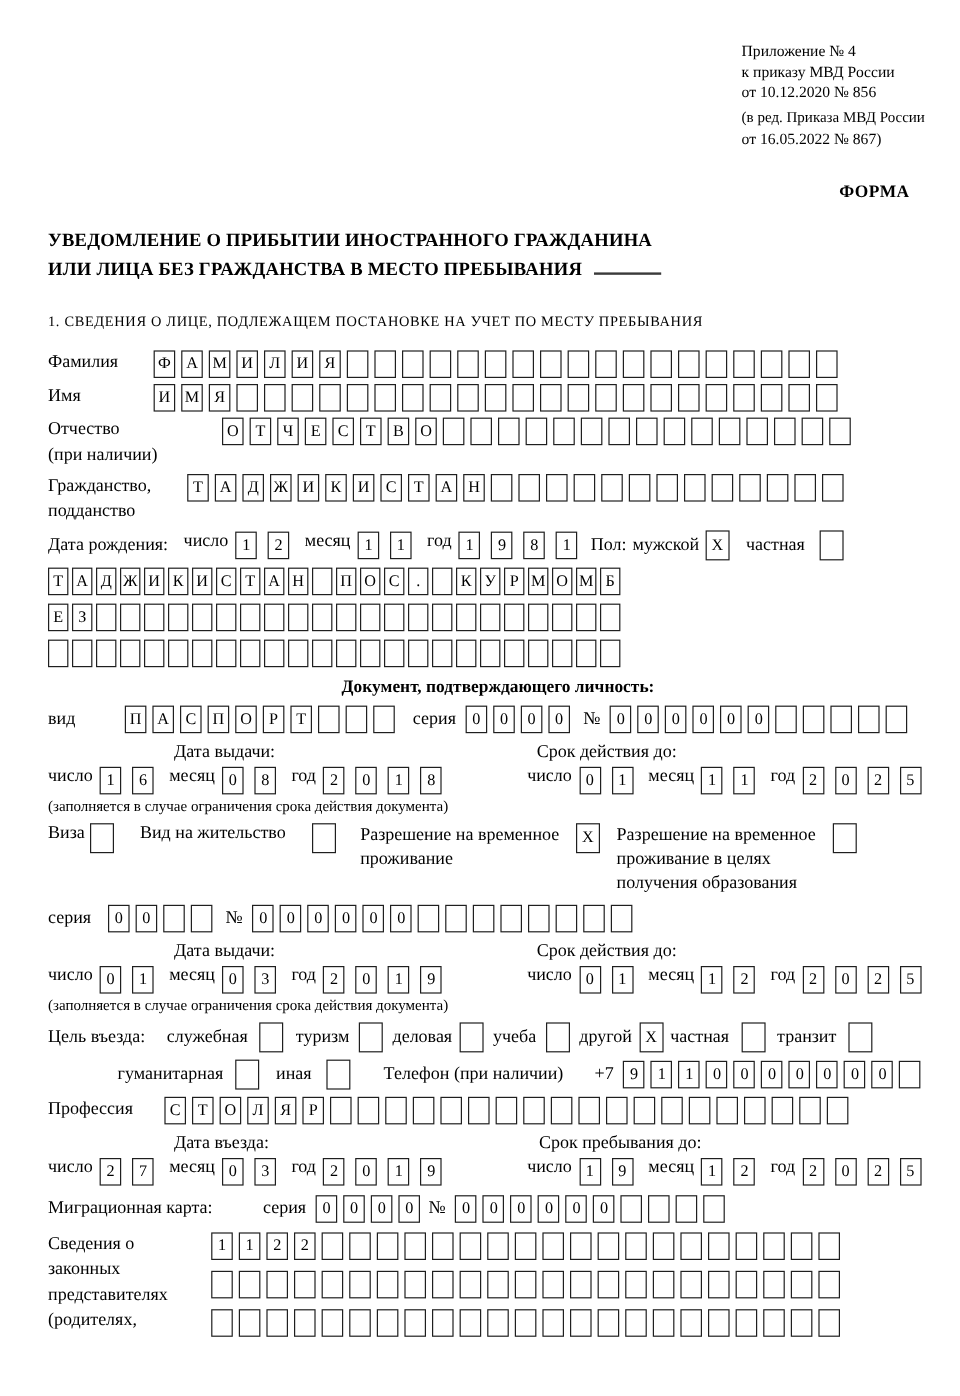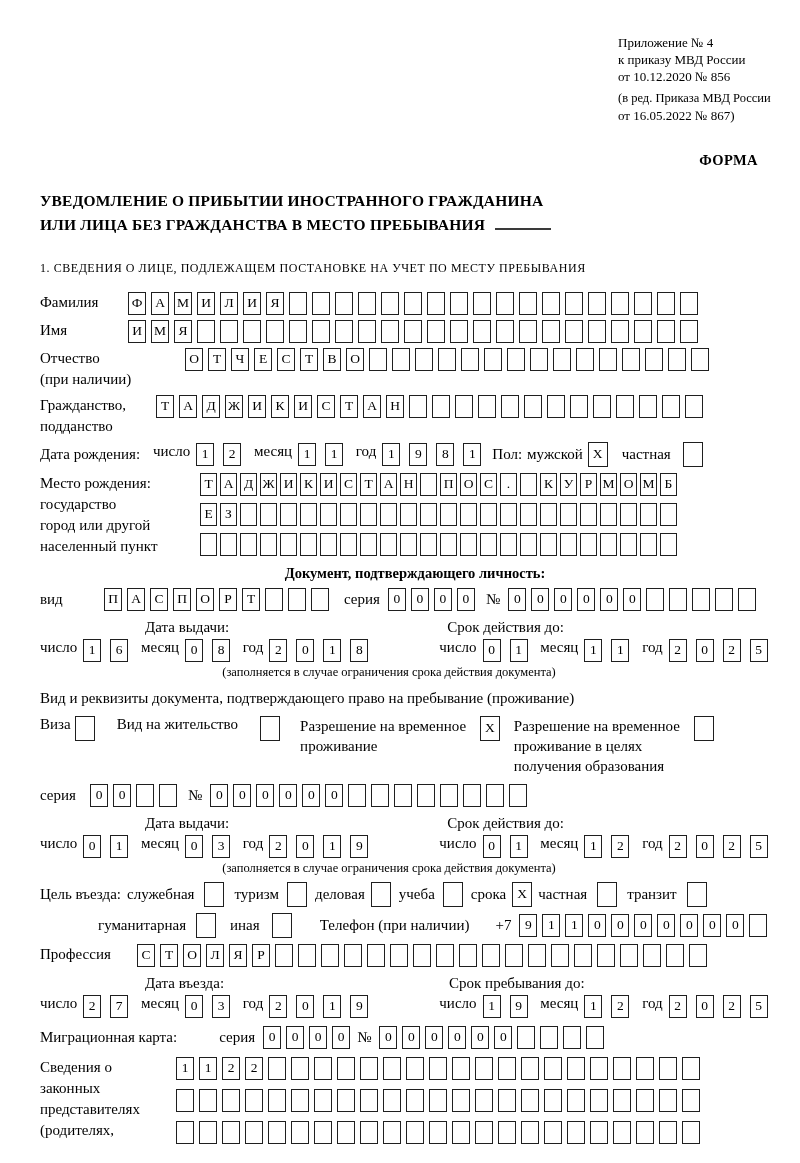--- a/index.html
+++ b/index.html
@@ -34,21 +34,21 @@
   }
   .tight .cell { width:17px; margin-right:3px; }
   .date .cell { margin-right:9px; }
   .cb .cell { width:20px; height:25px; margin-right:0; line-height:22px; }
 
   .stack > .cells { display:block; margin-bottom:7px; }
 
   .dlbl { margin-right:6px; }
   .dgrp { white-space:nowrap; }
   .dhead { font-size:15px; }
-  .note { font-size:12.5px; text-align:center; padding-right:52px; margin-top:-2px; margin-bottom:6px; }
+  .note { font-size:12.5px; text-align:left; padding-right:52px; margin-top:-2px; margin-bottom:6px; }
   .center-head { text-align:center; font-weight:bold; font-size:14.5px; margin:2px 0 6px 0; }
   .opt-label { display:inline-block; text-align:left; line-height:20px; vertical-align:top; }
   .intro { line-height:24px; }
 </style>
 </head>
 <body>
 
 <div class="page">
 
   <div class="hdr">
@@ -101,26 +101,20 @@
       <span class="dlbl">год</span><span class="cells date"><span class="cell">1</span><span class="cell">9</span><span class="cell">8</span><span class="cell">1</span></span>
     </span>
     <span style="margin-left:2px">Пол:</span>
     <span style="margin-left:5px">мужской</span>
     <span class="cells cb" style="margin-left:5px"><span class="cell">X</span></span>
     <span style="margin-left:14px">частная</span>
     <span class="cells cb" style="margin-left:12px"><span class="cell"></span></span>
   </div>
 
   <div class="row" style="margin-top:6px; margin-bottom:2px">
-    <span class="lbl" style="width:160px">
-      <div>Место рождения:</div>
-      <div>государство</div>
-      <div>город или другой</div>
-      <div>населенный пункт</div>
-    </span>
     <span class="stack">
       <span class="cells tight"><span class="cell">Т</span><span class="cell">А</span><span class="cell">Д</span><span class="cell">Ж</span><span class="cell">И</span><span class="cell">К</span><span class="cell">И</span><span class="cell">С</span><span class="cell">Т</span><span class="cell">А</span><span class="cell">Н</span><span class="cell"></span><span class="cell">П</span><span class="cell">О</span><span class="cell">С</span><span class="cell">.</span><span class="cell"></span><span class="cell">К</span><span class="cell">У</span><span class="cell">Р</span><span class="cell">М</span><span class="cell">О</span><span class="cell">М</span><span class="cell">Б</span></span>
       <span class="cells tight"><span class="cell">Е</span><span class="cell">З</span><span class="cell"></span><span class="cell"></span><span class="cell"></span><span class="cell"></span><span class="cell"></span><span class="cell"></span><span class="cell"></span><span class="cell"></span><span class="cell"></span><span class="cell"></span><span class="cell"></span><span class="cell"></span><span class="cell"></span><span class="cell"></span><span class="cell"></span><span class="cell"></span><span class="cell"></span><span class="cell"></span><span class="cell"></span><span class="cell"></span><span class="cell"></span><span class="cell"></span></span>
       <span class="cells tight"><span class="cell"></span><span class="cell"></span><span class="cell"></span><span class="cell"></span><span class="cell"></span><span class="cell"></span><span class="cell"></span><span class="cell"></span><span class="cell"></span><span class="cell"></span><span class="cell"></span><span class="cell"></span><span class="cell"></span><span class="cell"></span><span class="cell"></span><span class="cell"></span><span class="cell"></span><span class="cell"></span><span class="cell"></span><span class="cell"></span><span class="cell"></span><span class="cell"></span><span class="cell"></span><span class="cell"></span></span>
     </span>
   </div>
 
   <div class="center-head">Документ, подтверждающего личность:</div>
 
   <div class="row" style="align-items:center">
@@ -144,21 +138,20 @@
       <span class="dlbl">год</span><span class="cells date"><span class="cell">2</span><span class="cell">0</span><span class="cell">1</span><span class="cell">8</span></span>
     </span>
     <span class="dgrp" style="margin-left:62px">
       <span class="dlbl">число</span><span class="cells date"><span class="cell">0</span><span class="cell">1</span></span>
       <span class="dlbl">месяц</span><span class="cells date"><span class="cell">1</span><span class="cell">1</span></span>
       <span class="dlbl">год</span><span class="cells date"><span class="cell">2</span><span class="cell">0</span><span class="cell">2</span><span class="cell">5</span></span>
     </span>
   </div>
   <div class="note">(заполняется в случае ограничения срока действия документа)</div>
 
-  <div class="intro">Вид и реквизиты документа, подтверждающего право на пребывание (проживание)</div>
 
   <div class="row" style="margin-top:6px">
     <span>
       <span>Виза</span><span class="cells cb" style="margin-left:4px"><span class="cell"></span></span>
     </span>
     <span style="margin-left:22px">
       <span>Вид на жительство</span><span class="cells cb" style="margin-left:22px"><span class="cell"></span></span>
     </span>
     <span style="margin-left:20px">
       <span class="opt-label">
@@ -198,29 +191,29 @@
     <span class="dgrp" style="margin-left:62px">
       <span class="dlbl">число</span><span class="cells date"><span class="cell">0</span><span class="cell">1</span></span>
       <span class="dlbl">месяц</span><span class="cells date"><span class="cell">1</span><span class="cell">2</span></span>
       <span class="dlbl">год</span><span class="cells date"><span class="cell">2</span><span class="cell">0</span><span class="cell">2</span><span class="cell">5</span></span>
     </span>
   </div>
   <div class="note">(заполняется в случае ограничения срока действия документа)</div>
 
   <div class="row" style="align-items:center">
     <span>Цель въезда:</span>
-    <span style="margin-left:6px">служебная</span>
+    <span style="margin-left:18px">служебная</span>
       <span class="cells cb" style="margin-left:10px"><span class="cell"></span></span>
     <span style="margin-left:10px">туризм</span>
       <span class="cells cb" style="margin-left:8px"><span class="cell"></span></span>
     <span style="margin-left:8px">деловая</span>
       <span class="cells cb" style="margin-left:6px"><span class="cell"></span></span>
     <span style="margin-left:8px">учеба</span>
       <span class="cells cb" style="margin-left:8px"><span class="cell"></span></span>
-    <span style="margin-left:8px">срока</span>
+    <span style="margin-left:8px">другой</span>
       <span class="cells cb" style="margin-left:6px"><span class="cell">X</span></span>
     <span style="margin-left:6px">частная</span>
       <span class="cells cb" style="margin-left:10px"><span class="cell"></span></span>
     <span style="margin-left:10px">транзит</span>
       <span class="cells cb" style="margin-left:10px"><span class="cell"></span></span>
   </div>
 
   <div class="row" style="align-items:center; margin-top:6px">
     <span style="margin-left:58px">гуманитарная</span>
       <span class="cells cb" style="margin-left:10px"><span class="cell"></span></span>

